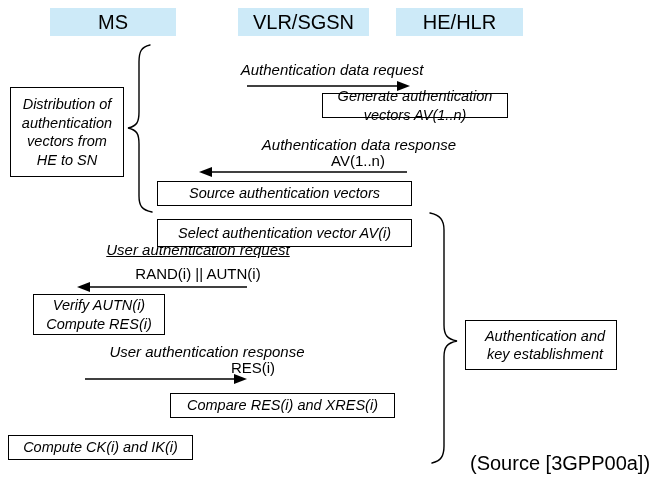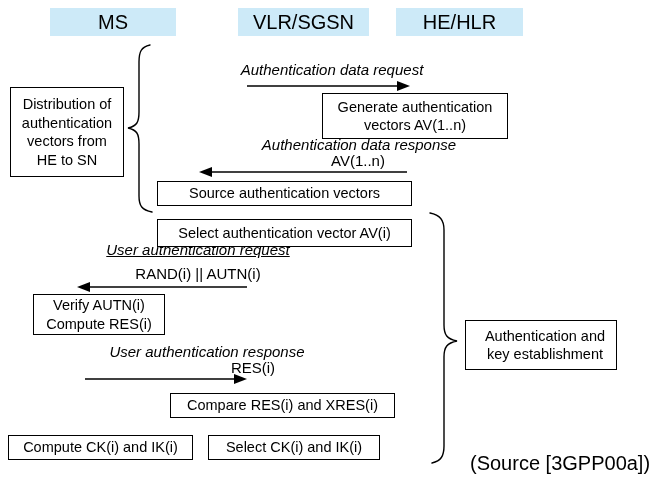--- a/index.html
+++ b/index.html
@@ -10,20 +10,21 @@
   }
   .hdr{
     position:absolute;height:28px;line-height:28px;text-align:center;
     font-size:20px;background:#cdeaf8;margin-left:33px;
   }
   .box{
     position:absolute;border:1.5px solid #000;background:#fff;
     display:flex;flex-direction:column;align-items:center;justify-content:center;
     font-size:14.5px;line-height:18.5px;text-align:center;box-sizing:border-box;
     white-space:nowrap;
+    font-style:italic;
   }
   .msg{
     position:absolute;transform:translateX(-50%);white-space:nowrap;
     font-size:15px;line-height:16px;
   }
   .it{font-style:italic;}
   .src{position:absolute;font-size:20px;white-space:nowrap;}
   svg{position:absolute;left:0;top:0;}
   svg line{stroke:#000;stroke-width:1.6;}
   svg polygon{fill:#000;}
@@ -70,39 +71,38 @@
   <div class="msg it" style="left:207px;top:344px;">User authentication response</div>
   <div class="msg" style="left:205px;top:360px;margin-left:48px;">RES(i)</div>
 
   <div class="box" style="left:10px;top:87px;width:114px;height:90px;">
     <span>Distribution of</span>
     <span>authentication</span>
     <span>vectors from</span>
     <span>HE to SN</span>
   </div>
 
-  <div class="box" style="left:322px;top:93px;width:186px;height:46px;">
+  <div class="box" style="left:322px;top:93px;width:186px;height:25px;">
     <span>Generate authentication</span>
     <span>vectors AV(1..n)</span>
   </div>
 
   <div class="box" style="left:157px;top:181px;width:255px;height:25px;">Source authentication vectors</div>
 
   <div class="box" style="left:157px;top:219px;width:255px;height:28px;">Select authentication vector AV(i)</div>
 
   <div class="box" style="left:33px;top:294px;width:132px;height:41px;">
     <span>Verify AUTN(i)</span>
     <span>Compute RES(i)</span>
   </div>
 
   <div class="box" style="left:170px;top:393px;width:225px;height:25px;">Compare RES(i) and XRES(i)</div>
 
   <div class="box" style="left:8px;top:435px;width:185px;height:25px;">Compute CK(i) and IK(i)</div>
 
-  <div class="box" style="left:208px;top:435px;width:172px;height:25px;">Select CK(i) and IK(i)</div>
 
   <div class="box" style="left:465px;top:320px;width:152px;height:50px;padding-left:8px;">
     <span>Authentication and</span>
     <span>key establishment</span>
   </div>
 
   <div class="src" style="left:470px;top:452px;">(Source [3GPP00a])</div>
 
 </div>
 

